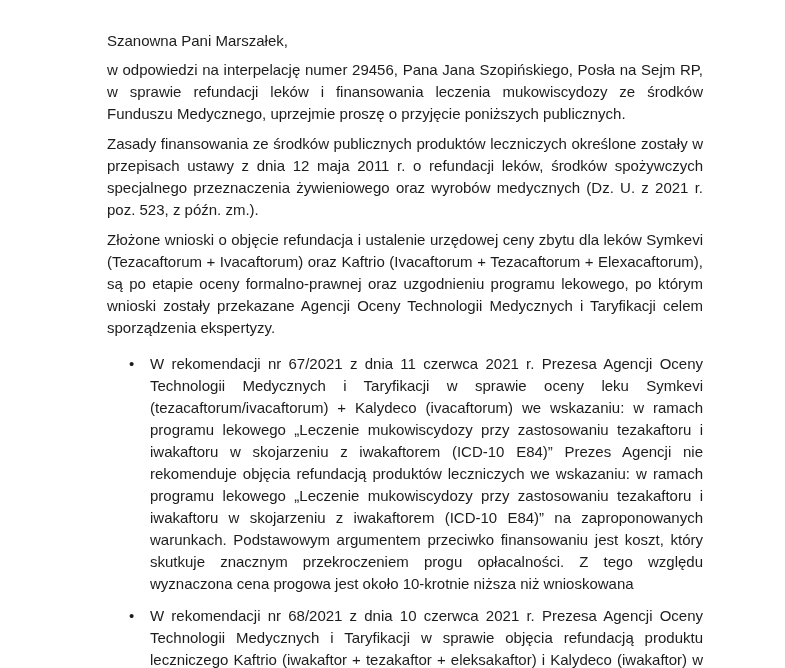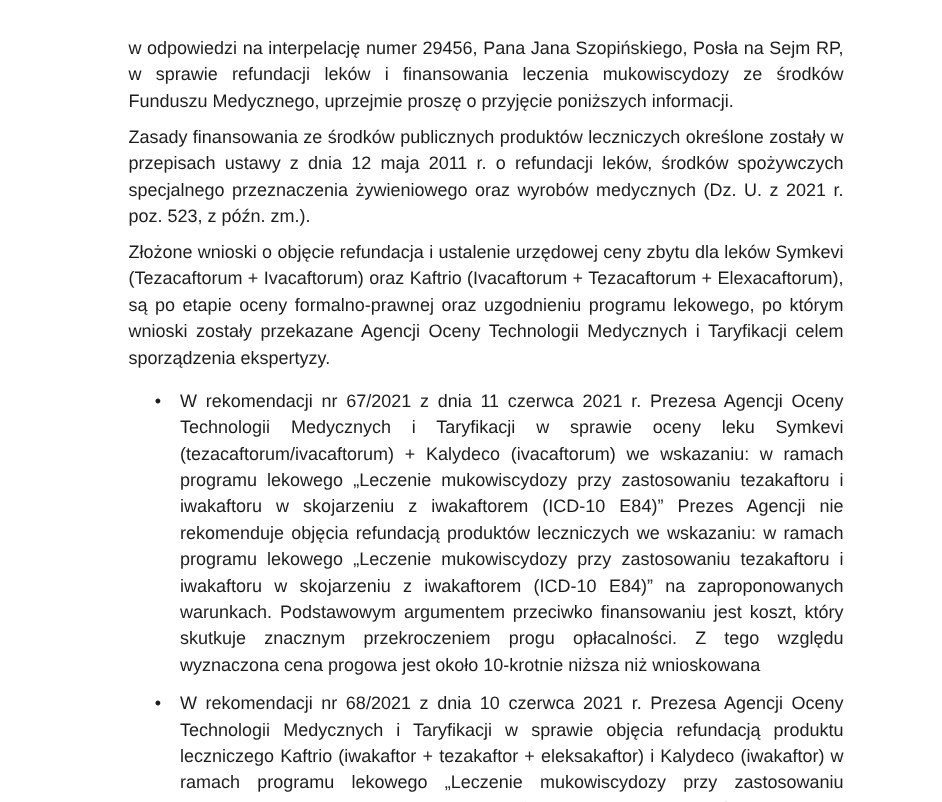--- a/index.html
+++ b/index.html
@@ -44,22 +44,23 @@
     left: -21px;
     top: 0;
     text-align: left;
   }
 </style>
 </head>
 <body>
 
 <div class="page">
 
+  <p class="salutation">Szanowna Pani Marszałek,</p>
 
-  <p class="para">w odpowiedzi na interpelację numer 29456, Pana Jana Szopińskiego, Posła na Sejm RP, w sprawie refundacji leków i finansowania leczenia mukowiscydozy ze środków Funduszu Medycznego, uprzejmie proszę o przyjęcie poniższych informacji.</p>
+  <p class="para">w odpowiedzi na interpelację numer 29456, Pana Jana Szopińskiego, Posła na Sejm RP, w sprawie refundacji leków i finansowania leczenia mukowiscydozy ze środków Funduszu Medycznego, uprzejmie proszę o przyjęcie poniższych publicznych.</p>
 
   <p class="para">Zasady finansowania ze środków publicznych produktów leczniczych określone zostały w przepisach ustawy z dnia 12 maja 2011 r. o refundacji leków, środków spożywczych specjalnego przeznaczenia żywieniowego oraz wyrobów medycznych (Dz. U. z 2021 r. poz. 523, z późn. zm.).</p>
 
   <p class="para">Złożone wnioski o objęcie refundacja i ustalenie urzędowej ceny zbytu dla leków Symkevi (Tezacaftorum + Ivacaftorum) oraz Kaftrio (Ivacaftorum + Tezacaftorum + Elexacaftorum), są po etapie oceny formalno-prawnej oraz uzgodnieniu programu lekowego, po którym wnioski zostały przekazane Agencji Oceny Technologii Medycznych i Taryfikacji celem sporządzenia ekspertyzy.</p>
 
   <ul class="bullet-list">
     <li class="bullet-item">
       <span class="marker">•</span>
       <span>W rekomendacji nr 67/2021 z dnia 11 czerwca 2021 r. Prezesa Agencji Oceny Technologii Medycznych i Taryfikacji w sprawie oceny leku Symkevi (tezacaftorum/ivacaftorum) + Kalydeco (ivacaftorum) we wskazaniu: w ramach programu lekowego „Leczenie mukowiscydozy przy zastosowaniu tezakaftoru i iwakaftoru w skojarzeniu z iwakaftorem (ICD-10 E84)” Prezes Agencji nie rekomenduje objęcia refundacją produktów leczniczych we wskazaniu: w ramach programu lekowego „Leczenie mukowiscydozy przy zastosowaniu tezakaftoru i iwakaftoru w skojarzeniu z iwakaftorem (ICD-10 E84)” na zaproponowanych warunkach. Podstawowym argumentem przeciwko finansowaniu jest koszt, który skutkuje znacznym przekroczeniem progu opłacalności. Z tego względu wyznaczona cena progowa jest około 10-krotnie niższa niż wnioskowana</span>
     </li>

